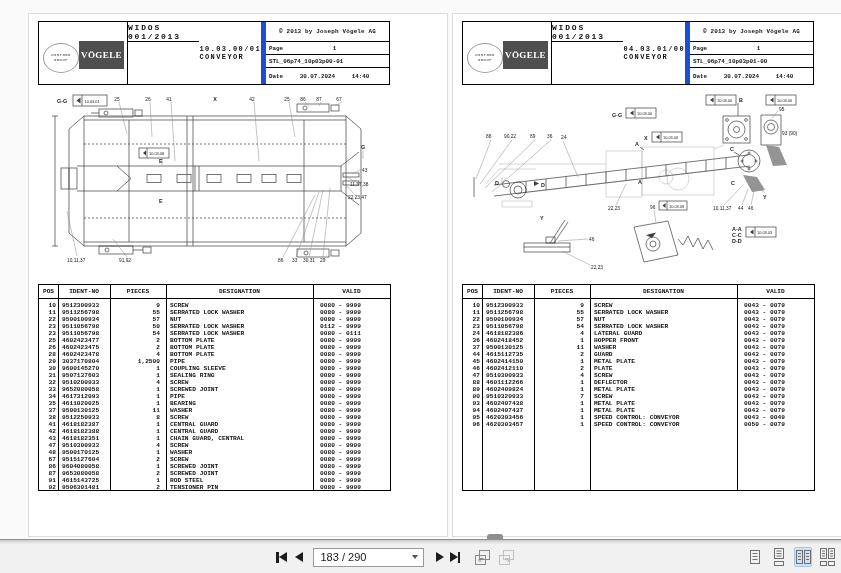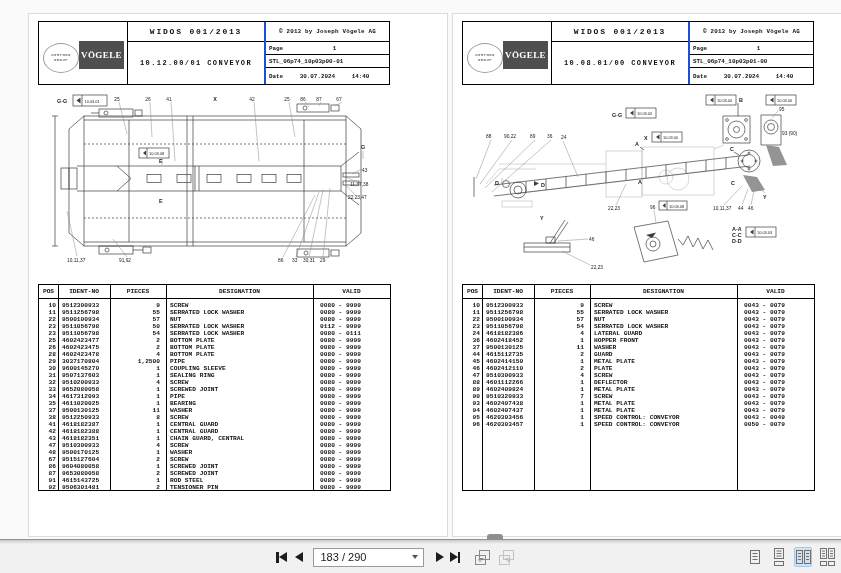--- a/index.html
+++ b/index.html
@@ -8,21 +8,21 @@
   .viewer{position:absolute;left:0;top:0;right:0;bottom:34px;background:#fafafa;overflow:hidden;}
   .page{position:absolute;top:13px;width:420px;height:524px;background:#ffffff;
         border:1px solid #dcdcdc;box-sizing:border-box;
         font-family:"Liberation Mono","DejaVu Sans Mono",monospace;font-weight:700;color:#111;}
   .page.left{left:28px}.page.right{left:452px}
 
   
   .hdr{position:absolute;left:9px;top:7px;width:352px;height:64px;border:1.5px solid #000;
        box-sizing:border-box;display:flex;}
   .logocell{width:89px;border-right:1px solid #000;position:relative;box-sizing:border-box;}
-  .titlecell{width:138px;border-right:2px solid #1d4ed8;display:flex;flex-direction:column;box-sizing:border-box;}
+  .titlecell{width:138px;border-right:5px solid #1d4ed8;display:flex;flex-direction:row;box-sizing:border-box;}
   .infocell{flex:1;display:flex;flex-direction:column;box-sizing:border-box;}
   .cat{height:19px;border-bottom:1px solid #000;display:flex;align-items:center;justify-content:center;
        font-size:8px;letter-spacing:1.8px;}
   .sect{flex:1;display:flex;align-items:center;justify-content:center;font-size:7px;letter-spacing:1.4px;}
   .cop{height:19px;border-bottom:1px solid #000;display:flex;align-items:center;justify-content:center;
        font-size:5.9px;letter-spacing:.2px;}
   .irow{height:13px;border-bottom:1px solid #000;display:flex;align-items:center;font-size:5.9px;
         padding:0 3px;box-sizing:border-box;}
   .irow.last{flex:1;border-bottom:none;}
   .hval{flex:1;text-align:center;}
@@ -103,21 +103,21 @@
         <div class="wirtgen">
           <span>WIRTGEN</span>
           <span>GROUP</span>
         </div>
         <div class="voegele">
           <span>VÖGELE</span>
         </div>
       </div>
       <div class="titlecell">
         <div class="cat">WIDOS 001/2013</div>
-        <div class="sect">10.12.00/01 CONVEYOR</div>
+        <div class="sect">10.03.00/01 CONVEYOR</div>
       </div>
       <div class="infocell">
         <div class="cop">© 2013 by Joseph Vögele AG</div>
         <div class="irow">
           <span>Page</span>
           <span class="hval">1</span>
         </div>
         <div class="irow">
           <span>STL_06p74_10p03p00-01</span>
         </div>
@@ -449,21 +449,21 @@
         <div class="wirtgen">
           <span>WIRTGEN</span>
           <span>GROUP</span>
         </div>
         <div class="voegele">
           <span>VÖGELE</span>
         </div>
       </div>
       <div class="titlecell">
         <div class="cat">WIDOS 001/2013</div>
-        <div class="sect">10.08.01/00 CONVEYOR</div>
+        <div class="sect">04.03.01/00 CONVEYOR</div>
       </div>
       <div class="infocell">
         <div class="cop">© 2013 by Joseph Vögele AG</div>
         <div class="irow">
           <span>Page</span>
           <span class="hval">1</span>
         </div>
         <div class="irow">
           <span>STL_06p74_10p03p01-00</span>
         </div>

